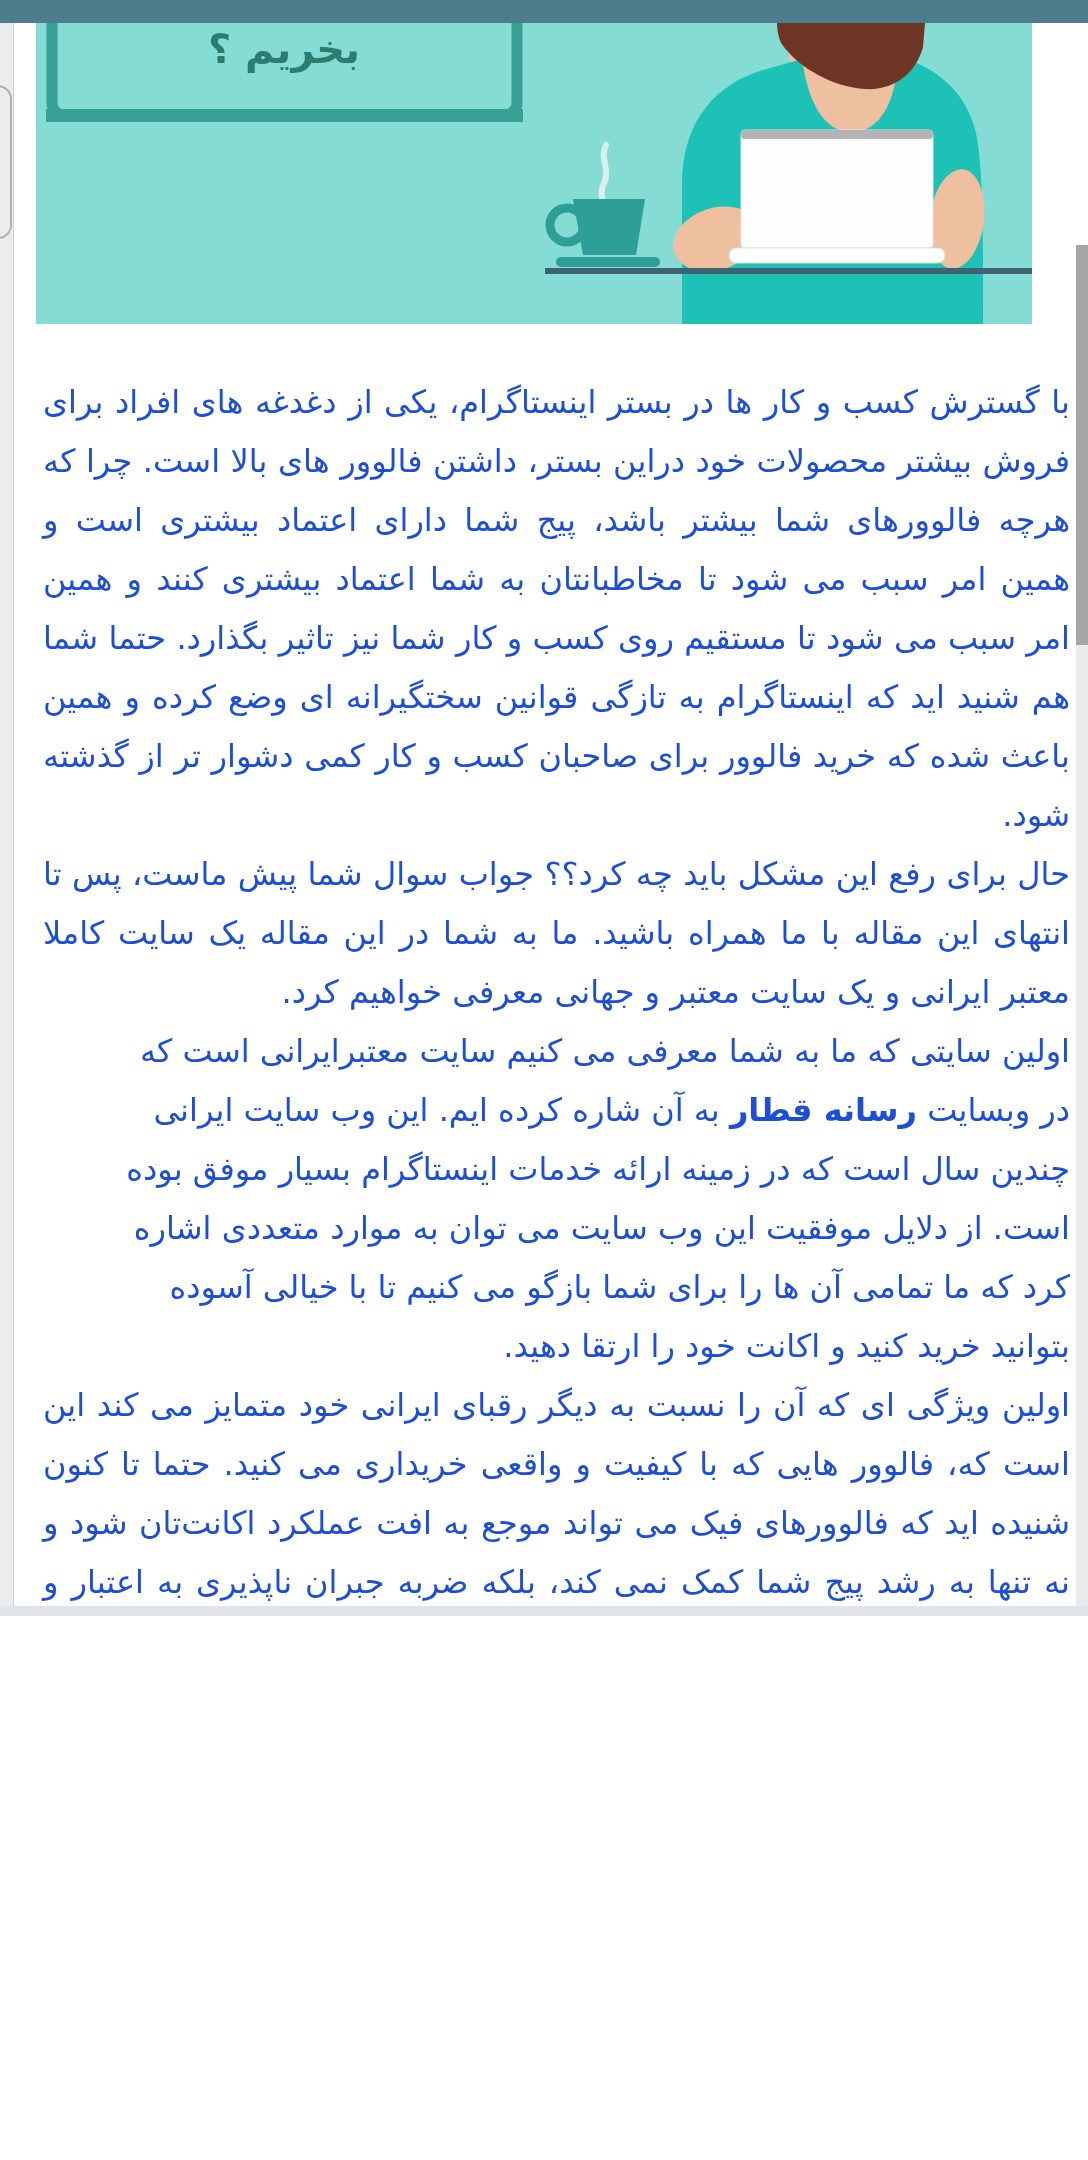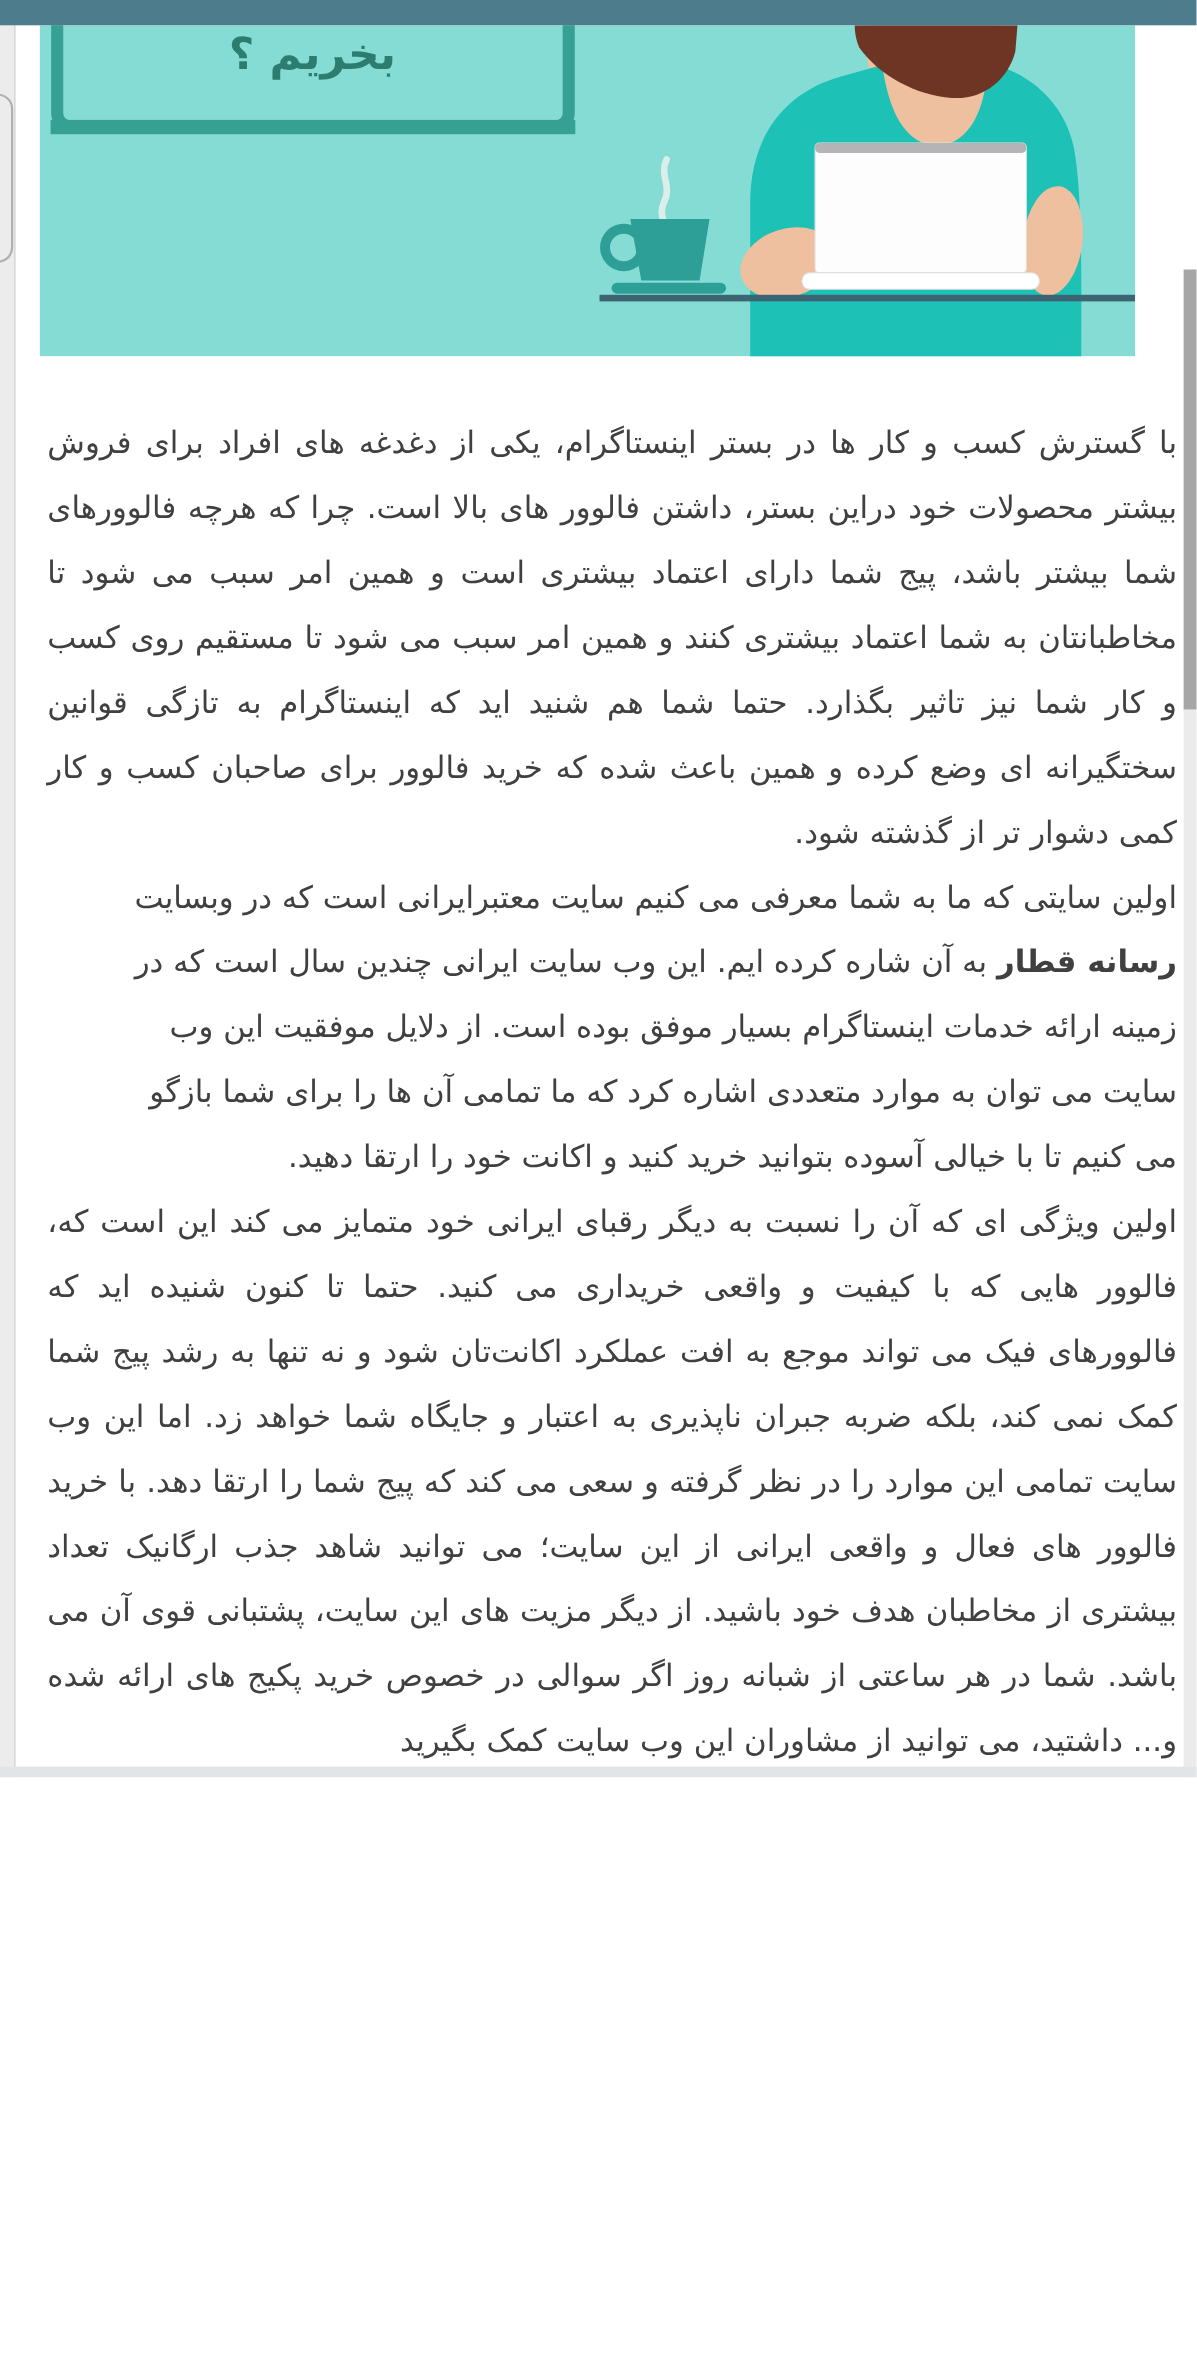--- a/index.html
+++ b/index.html
@@ -19,22 +19,22 @@
   
   .bottom-strip{position:absolute;left:0;right:0;bottom:0;height:10px;background:#e2e5e8;z-index:7;}
   
   .hero{position:absolute;left:36px;top:23px;width:996px;height:301px;z-index:1;}
   .hero svg{display:block;}
   
   .article{
     position:absolute;left:13px;right:12px;top:373px;
     padding:0 6px 0 30px;
     direction:rtl;
-    color:#404040;
-    font-size:28px;line-height:59px;
+    color:#1d4ed8;
+    font-size:32px;line-height:59px;
     text-align:justify;
     z-index:2;
   }
   .article p{margin:0;}
   .p2{margin-top:44px;}
   .p3{margin-top:112px;padding-left:65px;text-align:right;}
   .p4{margin-top:44px;}
   .bold{font-weight:700;}
 </style>
 </head>
@@ -86,20 +86,21 @@
         <path d="M570,122 C563,136 575,146 568,160 C561,174 572,180 567,193" fill="none" stroke="#dceeec" stroke-width="6" stroke-linecap="round"></path>
         <circle cx="531" cy="202" r="17" fill="none" stroke="#2d9f96" stroke-width="9"></circle>
         <path d="M537,176 L609,176 L600,232 L547,232 Z" fill="#2d9f96"></path>
         <rect x="520" y="234" width="104" height="10" rx="5" fill="#2d9f96"></rect>
       </g>
     </svg>
   </div>
 
   <div class="article">
     <p class="p1"><span>با گسترش کسب و کار ها در بستر اینستاگرام، یکی از دغدغه های افراد برای فروش بیشتر محصولات خود دراین بستر، داشتن فالوور های بالا است. چرا که هرچه فالوورهای شما بیشتر باشد، پیج شما دارای اعتماد بیشتری است و همین امر سبب می شود تا مخاطبانتان به شما اعتماد بیشتری کنند و همین امر سبب می شود تا مستقیم روی کسب و کار شما نیز تاثیر بگذارد. حتما شما هم شنید اید که اینستاگرام به تازگی قوانین سختگیرانه ای وضع کرده و همین باعث شده که خرید فالوور برای صاحبان کسب و کار کمی دشوار تر از گذشته شود.</span></p>
+    <p class="p2"><span>حال برای رفع این مشکل باید چه کرد؟؟ جواب سوال شما پیش ماست، پس تا انتهای این مقاله با ما همراه باشید. ما به شما در این مقاله یک سایت کاملا معتبر ایرانی و یک سایت معتبر و جهانی معرفی خواهیم کرد.</span></p>
     <p class="p3"><span>اولین سایتی که ما به شما معرفی می کنیم سایت معتبرایرانی است که در وبسایت </span><span class="bold">رسانه قطار</span><span> به آن شاره کرده ایم. این وب سایت ایرانی چندین سال است که در زمینه ارائه خدمات اینستاگرام بسیار موفق بوده است. از دلایل موفقیت این وب سایت می توان به موارد متعددی اشاره کرد که ما تمامی آن ها را برای شما بازگو می کنیم تا با خیالی آسوده بتوانید خرید کنید و اکانت خود را ارتقا دهید.</span></p>
     <p class="p4"><span>اولین ویژگی ای که آن را نسبت به دیگر رقبای ایرانی خود متمایز می کند این است که، فالوور هایی که با کیفیت و واقعی خریداری می کنید. حتما تا کنون شنیده اید که فالوورهای فیک می تواند موجع به افت عملکرد اکانت‌تان شود و نه تنها به رشد پیج شما کمک نمی کند، بلکه ضربه جبران ناپذیری به اعتبار و جایگاه شما خواهد زد. اما این وب سایت تمامی این موارد را در نظر گرفته و سعی می کند که پیج شما را ارتقا دهد. با خرید فالوور های فعال و واقعی ایرانی از این سایت؛ می توانید شاهد جذب ارگانیک تعداد بیشتری از مخاطبان هدف خود باشید. از دیگر مزیت های این سایت، پشتبانی قوی آن می باشد. شما در هر ساعتی از شبانه روز اگر سوالی در خصوص خرید پکیج های ارائه شده و... داشتید، می توانید از مشاوران این وب سایت کمک بگیرید</span></p>
   </div>
 
   <div class="scroll-rail">
     <div class="scroll-track-lower"></div>
     <div class="scroll-thumb"></div>
   </div>
 
   <div class="bottom-strip"></div>

